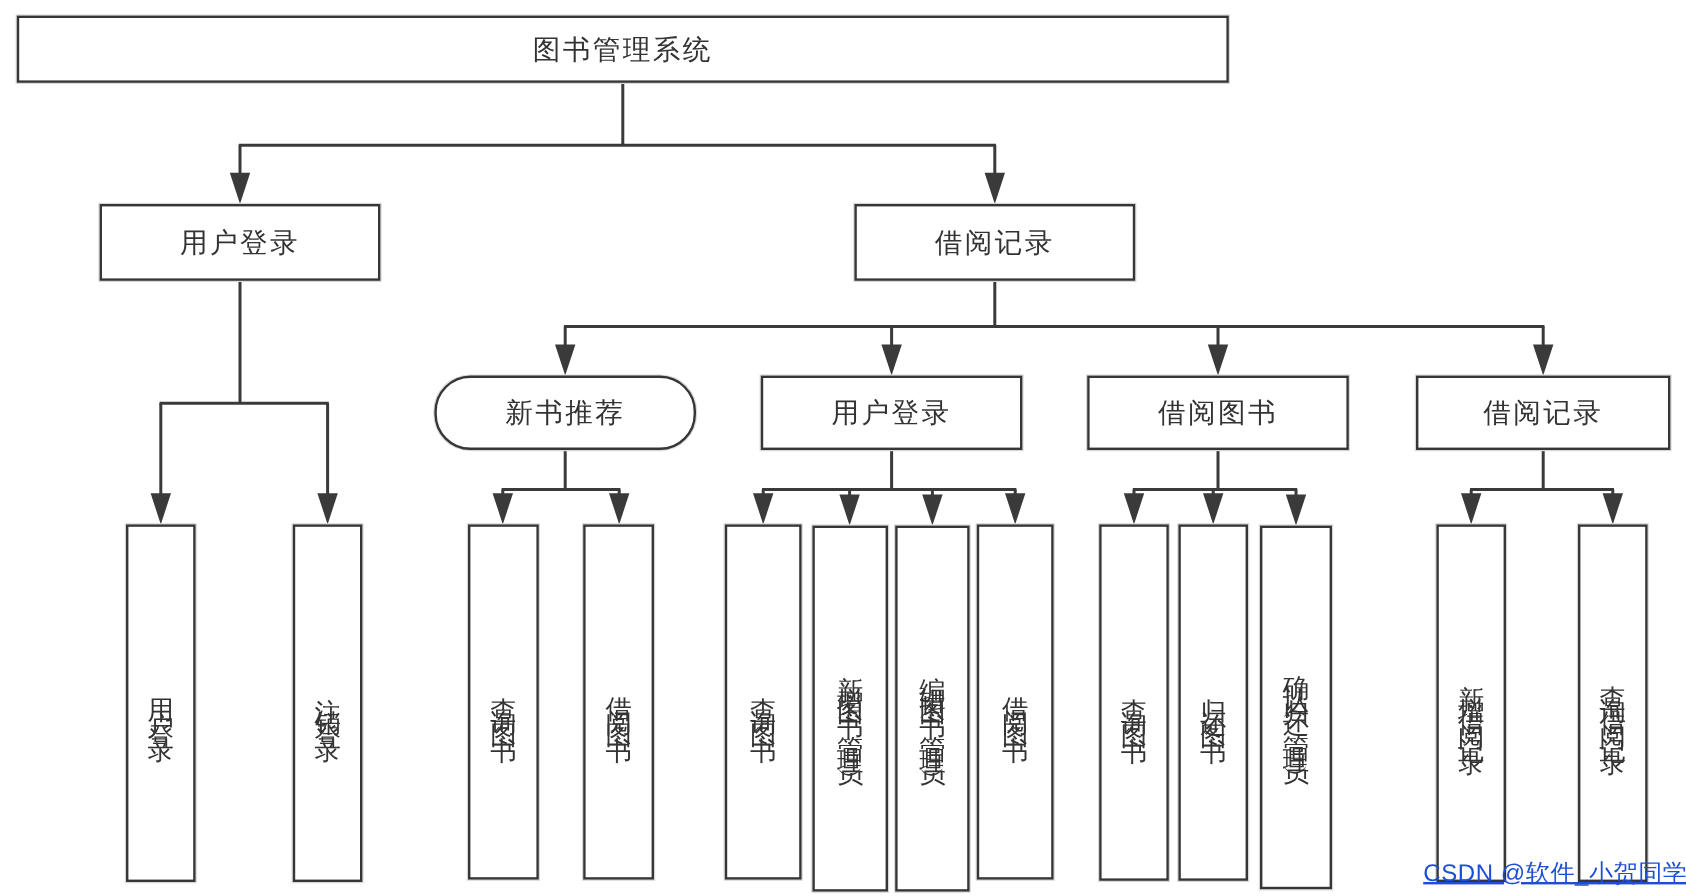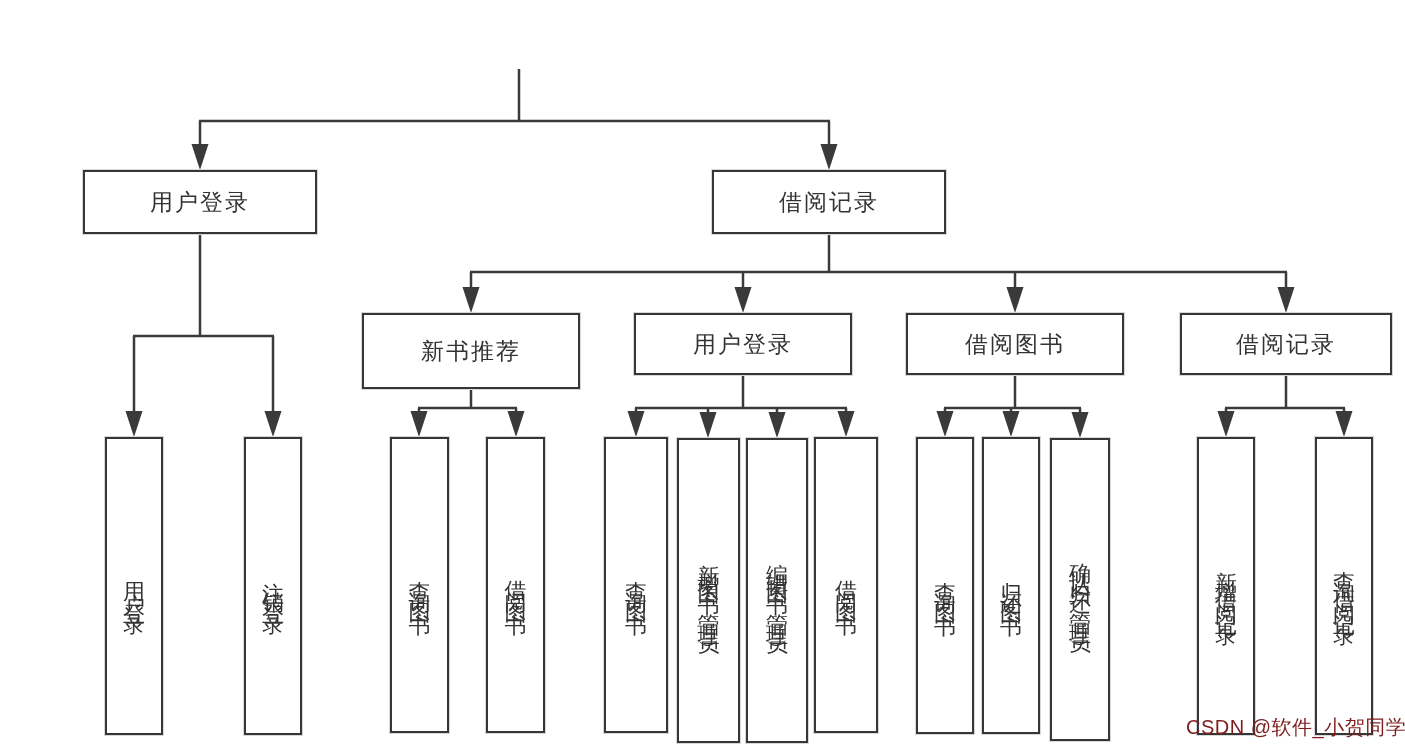--- a/index.html
+++ b/index.html
@@ -125,29 +125,32 @@
     <polygon points="1071.5,412 1088.5,412 1080,438"></polygon>
 
     <line x1="1286" y1="375" x2="1286" y2="408"></line>
     <line x1="1225" y1="408" x2="1345" y2="408"></line>
     <line x1="1226" y1="408" x2="1226" y2="415"></line>
     <line x1="1344" y1="408" x2="1344" y2="415"></line>
     <polygon points="1217.5,411 1234.5,411 1226,437"></polygon>
     <polygon points="1335.5,411 1352.5,411 1344,437"></polygon>
   </svg>
 
+  <div class="node" style="left:14px; top:13px; width:1010px; height:56px;">
+    <span class="label">图书管理系统</span>
+  </div>
 
   <div class="node" style="left:83px; top:170px; width:234px; height:64px;">
     <span class="label">用户登录</span>
   </div>
   <div class="node" style="left:712px; top:170px; width:234px; height:64px;">
     <span class="label">借阅记录</span>
   </div>
 
-  <div class="node" style="left:362px; top:313px; width:218px; height:76px;">
+  <div class="node" style="left:362px; top:313px; width:218px; height:62px;border-radius:30px;">
     <span class="label">新书推荐</span>
   </div>
   <div class="node" style="left:634px; top:313px; width:218px; height:62px;">
     <span class="label">用户登录</span>
   </div>
   <div class="node" style="left:906px; top:313px; width:218px; height:62px;">
     <span class="label">借阅图书</span>
   </div>
   <div class="node" style="left:1180px; top:313px; width:212px; height:62px;">
     <span class="label">借阅记录</span>
@@ -190,15 +193,15 @@
     <span class="label">确认归还（管理员）</span>
   </div>
 
   <div class="node leaf" style="left:1197px; top:437px; width:58px; height:298px;">
     <span class="label">新增借阅记录</span>
   </div>
   <div class="node leaf" style="left:1315px; top:437px; width:58px; height:298px;">
     <span class="label">查询借阅记录</span>
   </div>
 
-  <div class="watermark" style="color: #7f1d1d;">CSDN @软件_小贺同学</div>
+  <div class="watermark" style="color: #1d4ed8; text-decoration: underline;">CSDN @软件_小贺同学</div>
 
 </div>
 
 </body></html>

